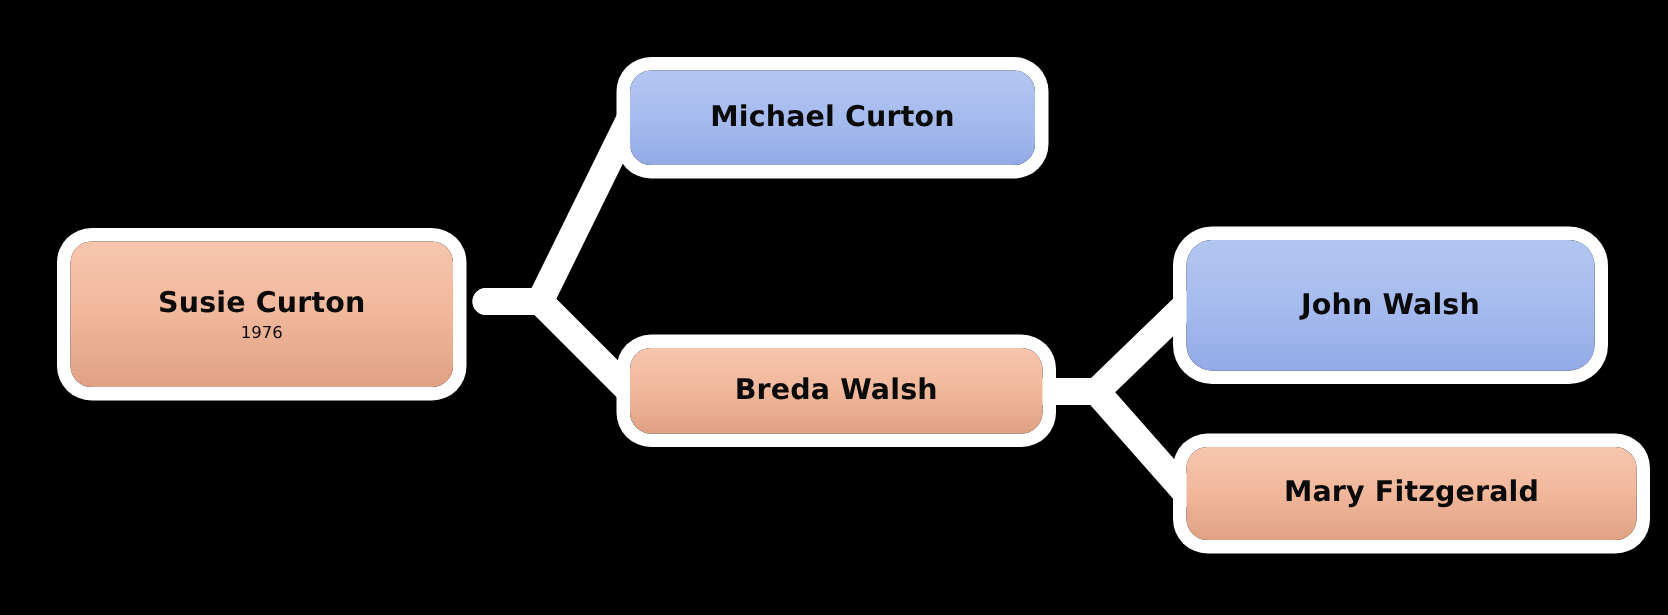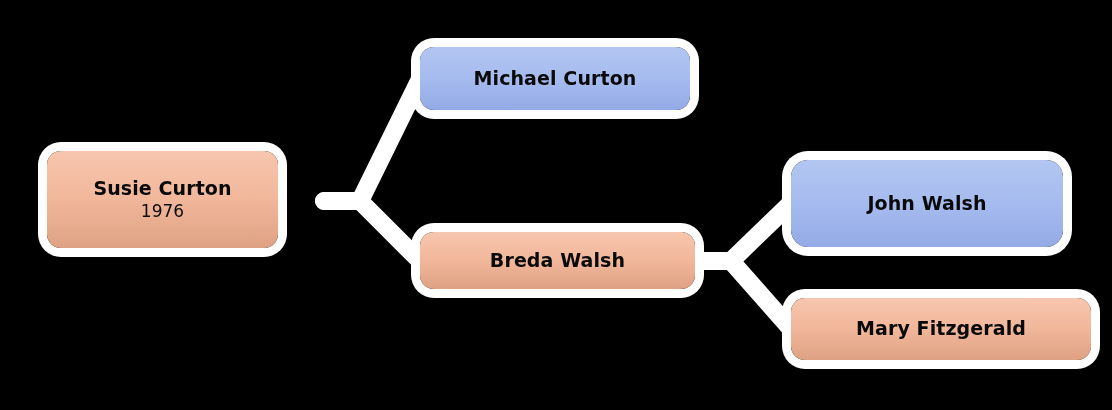--- a/index.html
+++ b/index.html
@@ -56,29 +56,29 @@
   .node-name {
     font-size:19px;
     font-weight:bold;
     color:#0a0a0a;
     line-height:1.25;
     letter-spacing:0.1px;
     white-space:nowrap;
   }
 
   .node-date {
-    font-size:17px;
+    font-size:11px;
     font-weight:normal;
     color:#0d0d0d;
     line-height:1.25;
     white-space:nowrap;
   }
 
   
-  #node-susie      { left:47px;  top:151px; width:231px; height:97px; }
+  #node-susie      { left:47px;  top:161px; width:255px; height:97px; }
   #node-michael    { left:420px; top:47px;  width:270px; height:63px; }
   #node-breda      { left:420px; top:232px; width:275px; height:57px; }
   #node-john       { left:791px; top:160px; width:272px; height:87px;border-radius:17px; }
   #node-mary       { left:791px; top:298px; width:300px; height:62px; }
 </style>
 </head>
 <body>
 
 <div id="canvas">
 

